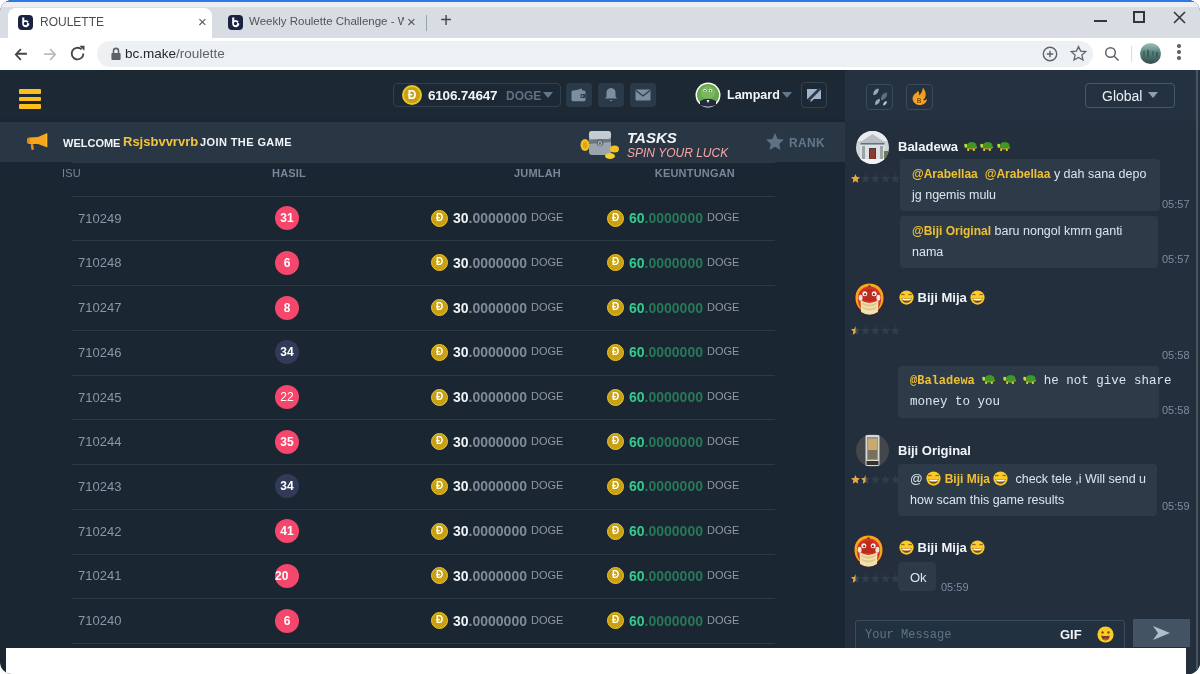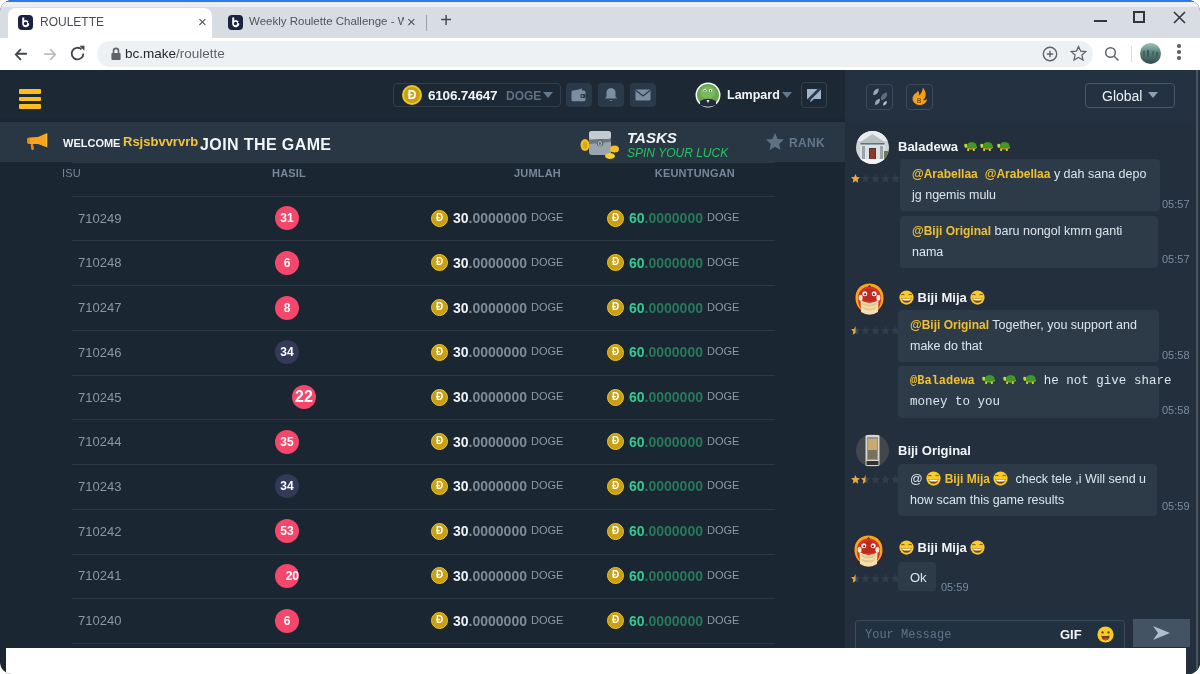--- a/index.html
+++ b/index.html
@@ -131,34 +131,34 @@
       <path d="M1 12 L13 0 L15 0 L15 2 L3.5 13.5 Z" fill="#2b3a49" transform="translate(0,-0.5)"></path>
     </svg>
 <svg class="abs" style="left:26px;top:133px;" width="22" height="21" viewBox="0 0 22 21">
       <path d="M20 0.5 L20 14 L12 11 L4 11 L4 4.5 L12 4 Z" fill="#f8a51b"></path>
       <path d="M4 4.5 L4 11 L2.6 11 A2 2 0 0 1 1 9 L1 6.5 A2 2 0 0 1 2.6 4.6 Z" fill="#e88c11"></path>
       <rect x="5" y="11" width="2.6" height="6" rx="1" fill="#e88c11" transform="rotate(-8 6 14)"></rect>
       <path d="M20 0.5 L21.3 0.2 L21.3 14.3 L20 14 Z" fill="#fbc02d"></path>
     </svg>
 <div class="abs" style="left:63px;top:137px;font-size:11px;font-weight:bold;color:#f2f5f8;">WELCOME</div>
 <div class="abs" style="left:123px;top:134px;font-size:13px;font-weight:bold;color:#f6c33d;">Rsjsbvvrvrb</div>
-<div class="abs" style="left:200px;top:136px;font-size:16px;font-weight:bold;color:#f2f5f8;letter-spacing:0.4px;">JOIN THE GAME</div>
+<div class="abs" style="left:200px;top:136px;font-size:11px;font-weight:bold;color:#f2f5f8;letter-spacing:0.4px;">JOIN THE GAME</div>
 <svg class="abs" style="left:580px;top:128px;" width="40" height="31" viewBox="0 0 40 31">
       <ellipse cx="5" cy="17" rx="4.5" ry="6" fill="#f2c121"></ellipse>
       <ellipse cx="5" cy="17" rx="2.2" ry="3.6" fill="#d8a714"></ellipse>
       <rect x="9" y="3" width="22" height="24" rx="3" fill="#9aa5ad"></rect>
       <path d="M9 12 L31 10 L31 14 L9 16 Z" fill="#6b767f"></path>
       <rect x="9" y="3" width="22" height="8" rx="3" fill="#c3ccd2"></rect>
       <circle cx="20" cy="15" r="3.4" fill="#5d6870"></circle>
       <text x="20" y="18" font-size="7" fill="#dfe6ea" text-anchor="middle" font-family="Liberation Sans">0</text>
       <ellipse cx="34.5" cy="21" rx="4.5" ry="3.5" fill="#f2c121"></ellipse>
       <ellipse cx="30" cy="28" rx="5" ry="3" fill="#f5d02b"></ellipse>
     </svg>
 <div class="abs" style="left:627px;top:129px;font-size:15px;font-weight:bold;font-style:italic;color:#f2f5f8;">TASKS</div>
-<div class="abs" style="left:627px;top:146px;font-size:12px;font-style:italic;color:#22c55e;">SPIN YOUR LUCK</div>
+<div class="abs" style="left:627px;top:146px;font-size:12px;font-style:italic;color:#fca5a5;">SPIN YOUR LUCK</div>
 <svg class="abs" style="left:766px;top:133px;" width="18" height="17" viewBox="0 0 20 19">
       <path d="M10 0 L12.9 6.6 L20 7.4 L14.7 12.2 L16.2 19 L10 15.4 L3.8 19 L5.3 12.2 L0 7.4 L7.1 6.6 Z" fill="#5d7285"></path>
     </svg>
 <div class="abs" style="left:789px;top:136px;font-size:12px;font-weight:bold;color:#62778c;letter-spacing:0.3px;">RANK</div>
 <div class="abs" style="left:72px;top:162px;width:703px;height:1px;background:#2c3944;"></div>
 <div class="abs" style="left:62px;top:167px;font-size:11px;font-weight:normal;color:#76879a;letter-spacing:0.2px;">ISU</div>
 <div class="abs" style="left:272px;top:167px;font-size:11px;font-weight:bold;color:#76879a;letter-spacing:0.2px;">HASIL</div>
 <div class="abs" style="left:481px;top:167px;width:80px;text-align:right;font-size:11px;font-weight:bold;color:#76879a;letter-spacing:0.2px;">JUMLAH</div>
 <div class="abs" style="left:642px;top:167px;width:93px;text-align:right;font-size:11px;font-weight:bold;color:#76879a;letter-spacing:0.2px;">KEUNTUNGAN</div>
 <div class="abs" style="left:72px;top:195.7px;width:703px;height:1px;background:#2c3944;"></div>
@@ -192,21 +192,21 @@
 <div class="abs" style="left:78px;top:344.8px;font-size:13px;color:#8a97a4;">710246</div>
 <div class="abs" style="left:275px;top:340.3px;width:24px;height:24px;border-radius:50%;background:#323a58;color:#fff;font-weight:bold;font-size:12px;text-align:center;line-height:24px;">34</div>
 <div class="abs" style="left:431px;top:343.8px;width:17px;height:17px;border-radius:50%;background:#c9a011;border:1.5px solid #edc62a;color:#fff;font-weight:bold;text-align:center;line-height:14px;font-size:10px;">Đ</div>
 <div class="abs" style="left:453px;top:344.3px;font-size:14px;font-weight:bold;"><span style="color:#eef2f5;">30</span><span style="color:#7f8b97;">.0000000</span></div>
 <div class="abs" style="left:531px;top:345.3px;font-size:11px;color:#8e99a4;">DOGE</div>
 <div class="abs" style="left:607px;top:343.8px;width:17px;height:17px;border-radius:50%;background:#c9a011;border:1.5px solid #edc62a;color:#fff;font-weight:bold;text-align:center;line-height:14px;font-size:10px;">Đ</div>
 <div class="abs" style="left:629px;top:344.3px;font-size:14px;font-weight:bold;"><span style="color:#36c98e;">60</span><span style="color:#27795a;">.0000000</span></div>
 <div class="abs" style="left:707px;top:345.3px;font-size:11px;color:#8e99a4;">DOGE</div>
 <div class="abs" style="left:72px;top:374.6px;width:703px;height:1px;background:#2c3944;"></div>
 <div class="abs" style="left:78px;top:389.5px;font-size:13px;color:#8a97a4;">710245</div>
-<div class="abs" style="left:275px;top:385.0px;width:24px;height:24px;border-radius:50%;background:#f4476b;color:#fff;font-weight:bold;font-size:16px;text-align:center;line-height:24px;margin-left:17px;">22</div>
+<div class="abs" style="left:275px;top:385.0px;width:24px;height:24px;border-radius:50%;background:#f4476b;color:#fff;font-weight:normal;font-size:12px;text-align:center;line-height:24px;">22</div>
 <div class="abs" style="left:431px;top:388.5px;width:17px;height:17px;border-radius:50%;background:#c9a011;border:1.5px solid #edc62a;color:#fff;font-weight:bold;text-align:center;line-height:14px;font-size:10px;">Đ</div>
 <div class="abs" style="left:453px;top:389.0px;font-size:14px;font-weight:bold;"><span style="color:#eef2f5;">30</span><span style="color:#7f8b97;">.0000000</span></div>
 <div class="abs" style="left:531px;top:390.0px;font-size:11px;color:#8e99a4;">DOGE</div>
 <div class="abs" style="left:607px;top:388.5px;width:17px;height:17px;border-radius:50%;background:#c9a011;border:1.5px solid #edc62a;color:#fff;font-weight:bold;text-align:center;line-height:14px;font-size:10px;">Đ</div>
 <div class="abs" style="left:629px;top:389.0px;font-size:14px;font-weight:bold;"><span style="color:#36c98e;">60</span><span style="color:#27795a;">.0000000</span></div>
 <div class="abs" style="left:707px;top:390.0px;font-size:11px;color:#8e99a4;">DOGE</div>
 <div class="abs" style="left:72px;top:419.3px;width:703px;height:1px;background:#2c3944;"></div>
 <div class="abs" style="left:78px;top:434.2px;font-size:13px;color:#8a97a4;">710244</div>
 <div class="abs" style="left:275px;top:429.7px;width:24px;height:24px;border-radius:50%;background:#f4476b;color:#fff;font-weight:bold;font-size:12px;text-align:center;line-height:24px;">35</div>
 <div class="abs" style="left:431px;top:433.2px;width:17px;height:17px;border-radius:50%;background:#c9a011;border:1.5px solid #edc62a;color:#fff;font-weight:bold;text-align:center;line-height:14px;font-size:10px;">Đ</div>
@@ -219,30 +219,30 @@
 <div class="abs" style="left:78px;top:478.9px;font-size:13px;color:#8a97a4;">710243</div>
 <div class="abs" style="left:275px;top:474.4px;width:24px;height:24px;border-radius:50%;background:#323a58;color:#fff;font-weight:bold;font-size:12px;text-align:center;line-height:24px;">34</div>
 <div class="abs" style="left:431px;top:477.9px;width:17px;height:17px;border-radius:50%;background:#c9a011;border:1.5px solid #edc62a;color:#fff;font-weight:bold;text-align:center;line-height:14px;font-size:10px;">Đ</div>
 <div class="abs" style="left:453px;top:478.4px;font-size:14px;font-weight:bold;"><span style="color:#eef2f5;">30</span><span style="color:#7f8b97;">.0000000</span></div>
 <div class="abs" style="left:531px;top:479.4px;font-size:11px;color:#8e99a4;">DOGE</div>
 <div class="abs" style="left:607px;top:477.9px;width:17px;height:17px;border-radius:50%;background:#c9a011;border:1.5px solid #edc62a;color:#fff;font-weight:bold;text-align:center;line-height:14px;font-size:10px;">Đ</div>
 <div class="abs" style="left:629px;top:478.4px;font-size:14px;font-weight:bold;"><span style="color:#36c98e;">60</span><span style="color:#27795a;">.0000000</span></div>
 <div class="abs" style="left:707px;top:479.4px;font-size:11px;color:#8e99a4;">DOGE</div>
 <div class="abs" style="left:72px;top:508.8px;width:703px;height:1px;background:#2c3944;"></div>
 <div class="abs" style="left:78px;top:523.7px;font-size:13px;color:#8a97a4;">710242</div>
-<div class="abs" style="left:275px;top:519.2px;width:24px;height:24px;border-radius:50%;background:#f4476b;color:#fff;font-weight:bold;font-size:12px;text-align:center;line-height:24px;">53</div>
+<div class="abs" style="left:275px;top:519.2px;width:24px;height:24px;border-radius:50%;background:#f4476b;color:#fff;font-weight:bold;font-size:12px;text-align:center;line-height:24px;">41</div>
 <div class="abs" style="left:431px;top:522.7px;width:17px;height:17px;border-radius:50%;background:#c9a011;border:1.5px solid #edc62a;color:#fff;font-weight:bold;text-align:center;line-height:14px;font-size:10px;">Đ</div>
 <div class="abs" style="left:453px;top:523.2px;font-size:14px;font-weight:bold;"><span style="color:#eef2f5;">30</span><span style="color:#7f8b97;">.0000000</span></div>
 <div class="abs" style="left:531px;top:524.2px;font-size:11px;color:#8e99a4;">DOGE</div>
 <div class="abs" style="left:607px;top:522.7px;width:17px;height:17px;border-radius:50%;background:#c9a011;border:1.5px solid #edc62a;color:#fff;font-weight:bold;text-align:center;line-height:14px;font-size:10px;">Đ</div>
 <div class="abs" style="left:629px;top:523.2px;font-size:14px;font-weight:bold;"><span style="color:#36c98e;">60</span><span style="color:#27795a;">.0000000</span></div>
 <div class="abs" style="left:707px;top:524.2px;font-size:11px;color:#8e99a4;">DOGE</div>
 <div class="abs" style="left:72px;top:553.5px;width:703px;height:1px;background:#2c3944;"></div>
 <div class="abs" style="left:78px;top:568.4px;font-size:13px;color:#8a97a4;">710241</div>
-<div class="abs" style="left:275px;top:563.9px;width:24px;height:24px;border-radius:50%;background:#f4476b;color:#fff;font-weight:bold;font-size:12px;text-align:right;line-height:24px;">20</div>
+<div class="abs" style="left:275px;top:563.9px;width:24px;height:24px;border-radius:50%;background:#f4476b;color:#fff;font-weight:bold;font-size:12px;text-align:left;line-height:24px;">20</div>
 <div class="abs" style="left:431px;top:567.4px;width:17px;height:17px;border-radius:50%;background:#c9a011;border:1.5px solid #edc62a;color:#fff;font-weight:bold;text-align:center;line-height:14px;font-size:10px;">Đ</div>
 <div class="abs" style="left:453px;top:567.9px;font-size:14px;font-weight:bold;"><span style="color:#eef2f5;">30</span><span style="color:#7f8b97;">.0000000</span></div>
 <div class="abs" style="left:531px;top:568.9px;font-size:11px;color:#8e99a4;">DOGE</div>
 <div class="abs" style="left:607px;top:567.4px;width:17px;height:17px;border-radius:50%;background:#c9a011;border:1.5px solid #edc62a;color:#fff;font-weight:bold;text-align:center;line-height:14px;font-size:10px;">Đ</div>
 <div class="abs" style="left:629px;top:567.9px;font-size:14px;font-weight:bold;"><span style="color:#36c98e;">60</span><span style="color:#27795a;">.0000000</span></div>
 <div class="abs" style="left:707px;top:568.9px;font-size:11px;color:#8e99a4;">DOGE</div>
 <div class="abs" style="left:72px;top:598.3px;width:703px;height:1px;background:#2c3944;"></div>
 <div class="abs" style="left:78px;top:613.1px;font-size:13px;color:#8a97a4;">710240</div>
 <div class="abs" style="left:275px;top:608.6px;width:24px;height:24px;border-radius:50%;background:#f4476b;color:#fff;font-weight:bold;font-size:12px;text-align:center;line-height:24px;">6</div>
 <div class="abs" style="left:431px;top:612.1px;width:17px;height:17px;border-radius:50%;background:#c9a011;border:1.5px solid #edc62a;color:#fff;font-weight:bold;text-align:center;line-height:14px;font-size:10px;">Đ</div>
@@ -387,21 +387,20 @@
 <path d="M10 0 L12.9 6.6 L20 7.4 L14.7 12.2 L16.2 19.3 L10 15.7 L3.8 19.3 L5.3 12.2 L0 7.4 L7.1 6.6 Z" fill="#eca83b" clip-path="url(#hs9)"></path>
       </svg><svg width="9" height="9" viewBox="0 0 20 20" style="margin-right:1px;">
         <path d="M10 0 L12.9 6.6 L20 7.4 L14.7 12.2 L16.2 19.3 L10 15.7 L3.8 19.3 L5.3 12.2 L0 7.4 L7.1 6.6 Z" fill="#313d4a"></path>
       </svg><svg width="9" height="9" viewBox="0 0 20 20" style="margin-right:1px;">
         <path d="M10 0 L12.9 6.6 L20 7.4 L14.7 12.2 L16.2 19.3 L10 15.7 L3.8 19.3 L5.3 12.2 L0 7.4 L7.1 6.6 Z" fill="#313d4a"></path>
       </svg><svg width="9" height="9" viewBox="0 0 20 20" style="margin-right:1px;">
         <path d="M10 0 L12.9 6.6 L20 7.4 L14.7 12.2 L16.2 19.3 L10 15.7 L3.8 19.3 L5.3 12.2 L0 7.4 L7.1 6.6 Z" fill="#313d4a"></path>
       </svg><svg width="9" height="9" viewBox="0 0 20 20" style="margin-right:1px;">
         <path d="M10 0 L12.9 6.6 L20 7.4 L14.7 12.2 L16.2 19.3 L10 15.7 L3.8 19.3 L5.3 12.2 L0 7.4 L7.1 6.6 Z" fill="#313d4a"></path>
       </svg></div>
-<div class="abs" style="left:898px;top:310px;width:261px;height:52px;background:#2d3b48;border-radius:4px;padding:5px 12px;font-size:12.5px;line-height:21px;color:#dce5ed;white-space:nowrap;overflow:visible;"><span style="color:#f0c034;font-weight:bold;font-size:12px;">@Biji Original</span> Together, you support and<br>make do that</div>
 <div class="abs" style="left:1162px;top:349px;width:26px;text-align:right;font-size:11px;color:#7b8ca0;">05:58</div>
 <div class="abs" style="left:898px;top:366px;width:261px;height:52px;background:#2d3b48;border-radius:4px;padding:5px 12px;font-size:12.5px;line-height:21px;color:#dce5ed;white-space:nowrap;overflow:visible;font-family:Liberation Mono, monospace;"><span style="color:#f0c034;font-weight:bold;font-size:12px;">@Baladewa</span> <svg width="13" height="11" viewBox="0 0 16 13" style="vertical-align:-1px;">
         <g>
 <ellipse cx="9.5" cy="6" rx="6.2" ry="4.8" fill="#2e7d1e"></ellipse>
 <ellipse cx="9.5" cy="5" rx="5.4" ry="3.6" fill="#3f9928"></ellipse>
 <path d="M3.5 3.5 C1.5 3 .5 4.5 1 6 C.2 6 .4 8 1.6 8 C2.4 8.4 3.6 8 4 7 Z" fill="#c6d93a"></path>
 <circle cx="1.8" cy="4.6" r="1.5" fill="#c6d93a"></circle>
 <rect x="4" y="9" width="2.2" height="3" fill="#c6d93a"></rect>
 <rect x="11" y="9" width="2.2" height="3" fill="#c6d93a"></rect>
 <path d="M15 6.5 L16 8.5 L14.2 8 Z" fill="#c6d93a"></path>

